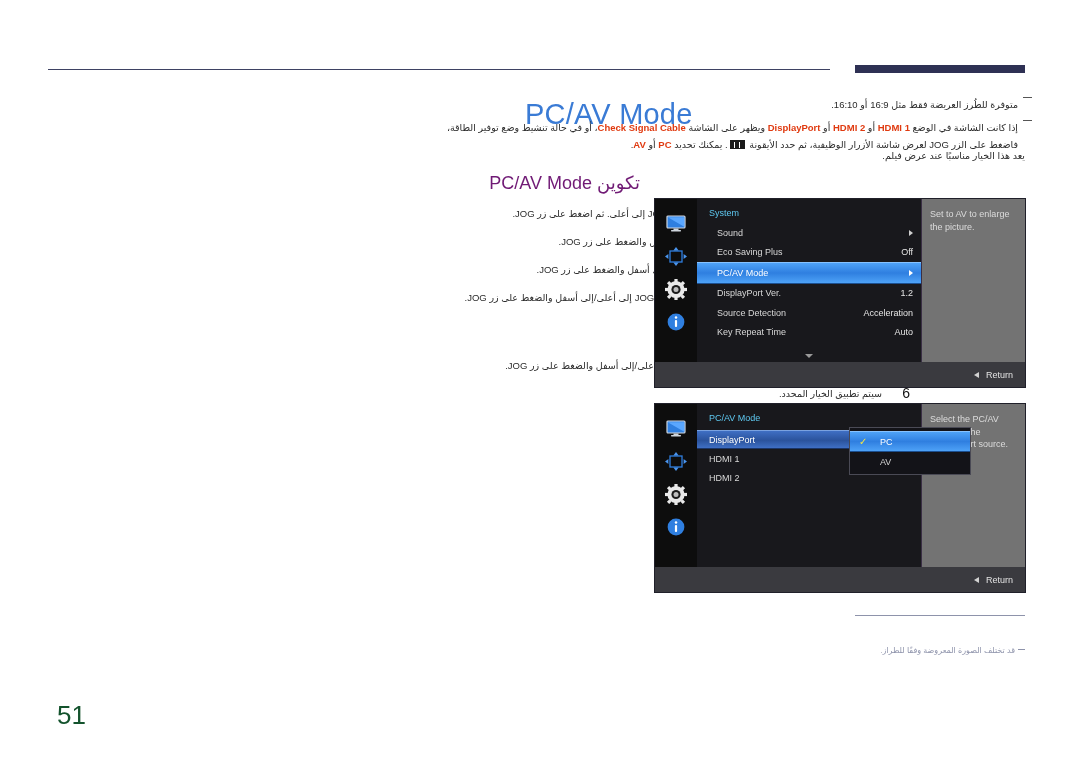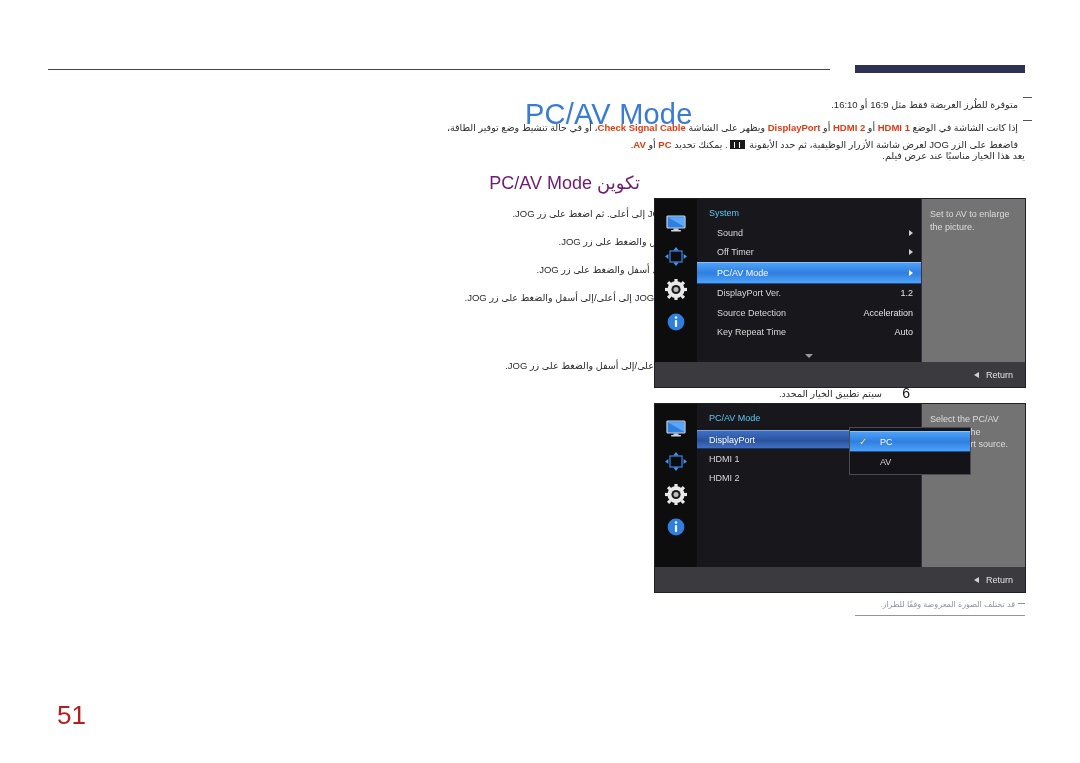--- a/index.html
+++ b/index.html
@@ -351,21 +351,21 @@
     position: absolute;
     left: 855px;
     top: 615px;
     width: 170px;
     height: 1px;
     background: #8e93ab;
   }
   .bottom-note {
     position: absolute;
     right: 55px;
-    top: 598px;
+    top: 644px;
     width: 330px;
     direction: rtl;
     text-align: right;
     font-size: 8px;
     color: #8e93ab;
     line-height: 14px;
   }
   .bottom-note .dash {
     display: inline-block;
     width: 7px;
@@ -373,21 +373,21 @@
     vertical-align: 3px;
     margin-left: 3px;
   }
 
   
   .page-number {
     position: absolute;
     left: 57px;
     top: 700px;
     font-size: 26px;
-    color: #b91c1c;
+    color: #14532d;
     direction: ltr;
   }
 </style>
 </head>
 <body>
 
 <div class="top-rule-thin"></div>
 <div class="top-rule-thick"></div>
 
 <div class="page-title">
@@ -482,22 +482,22 @@
       </div>
     </div>
     <div class="osd-menu">
       <div class="osd-menu-title">System</div>
       <div id="osd1-rows">
           <div class="osd-row">
             <span>Sound</span>
             <span class="arrow-right"></span>
           </div>
           <div class="osd-row">
-            <span>Off Timer</span>
-            <span class="arrow-right"></span>
+            <span>Eco Saving Plus</span>
+            <span class="val">Off</span>
           </div>
           <div class="osd-row selected">
             <span>PC/AV Mode</span>
             <span class="arrow-right"></span>
           </div>
           <div class="osd-row">
             <span>DisplayPort Ver.</span>
             <span class="val">1.2</span>
           </div>
           <div class="osd-row">

